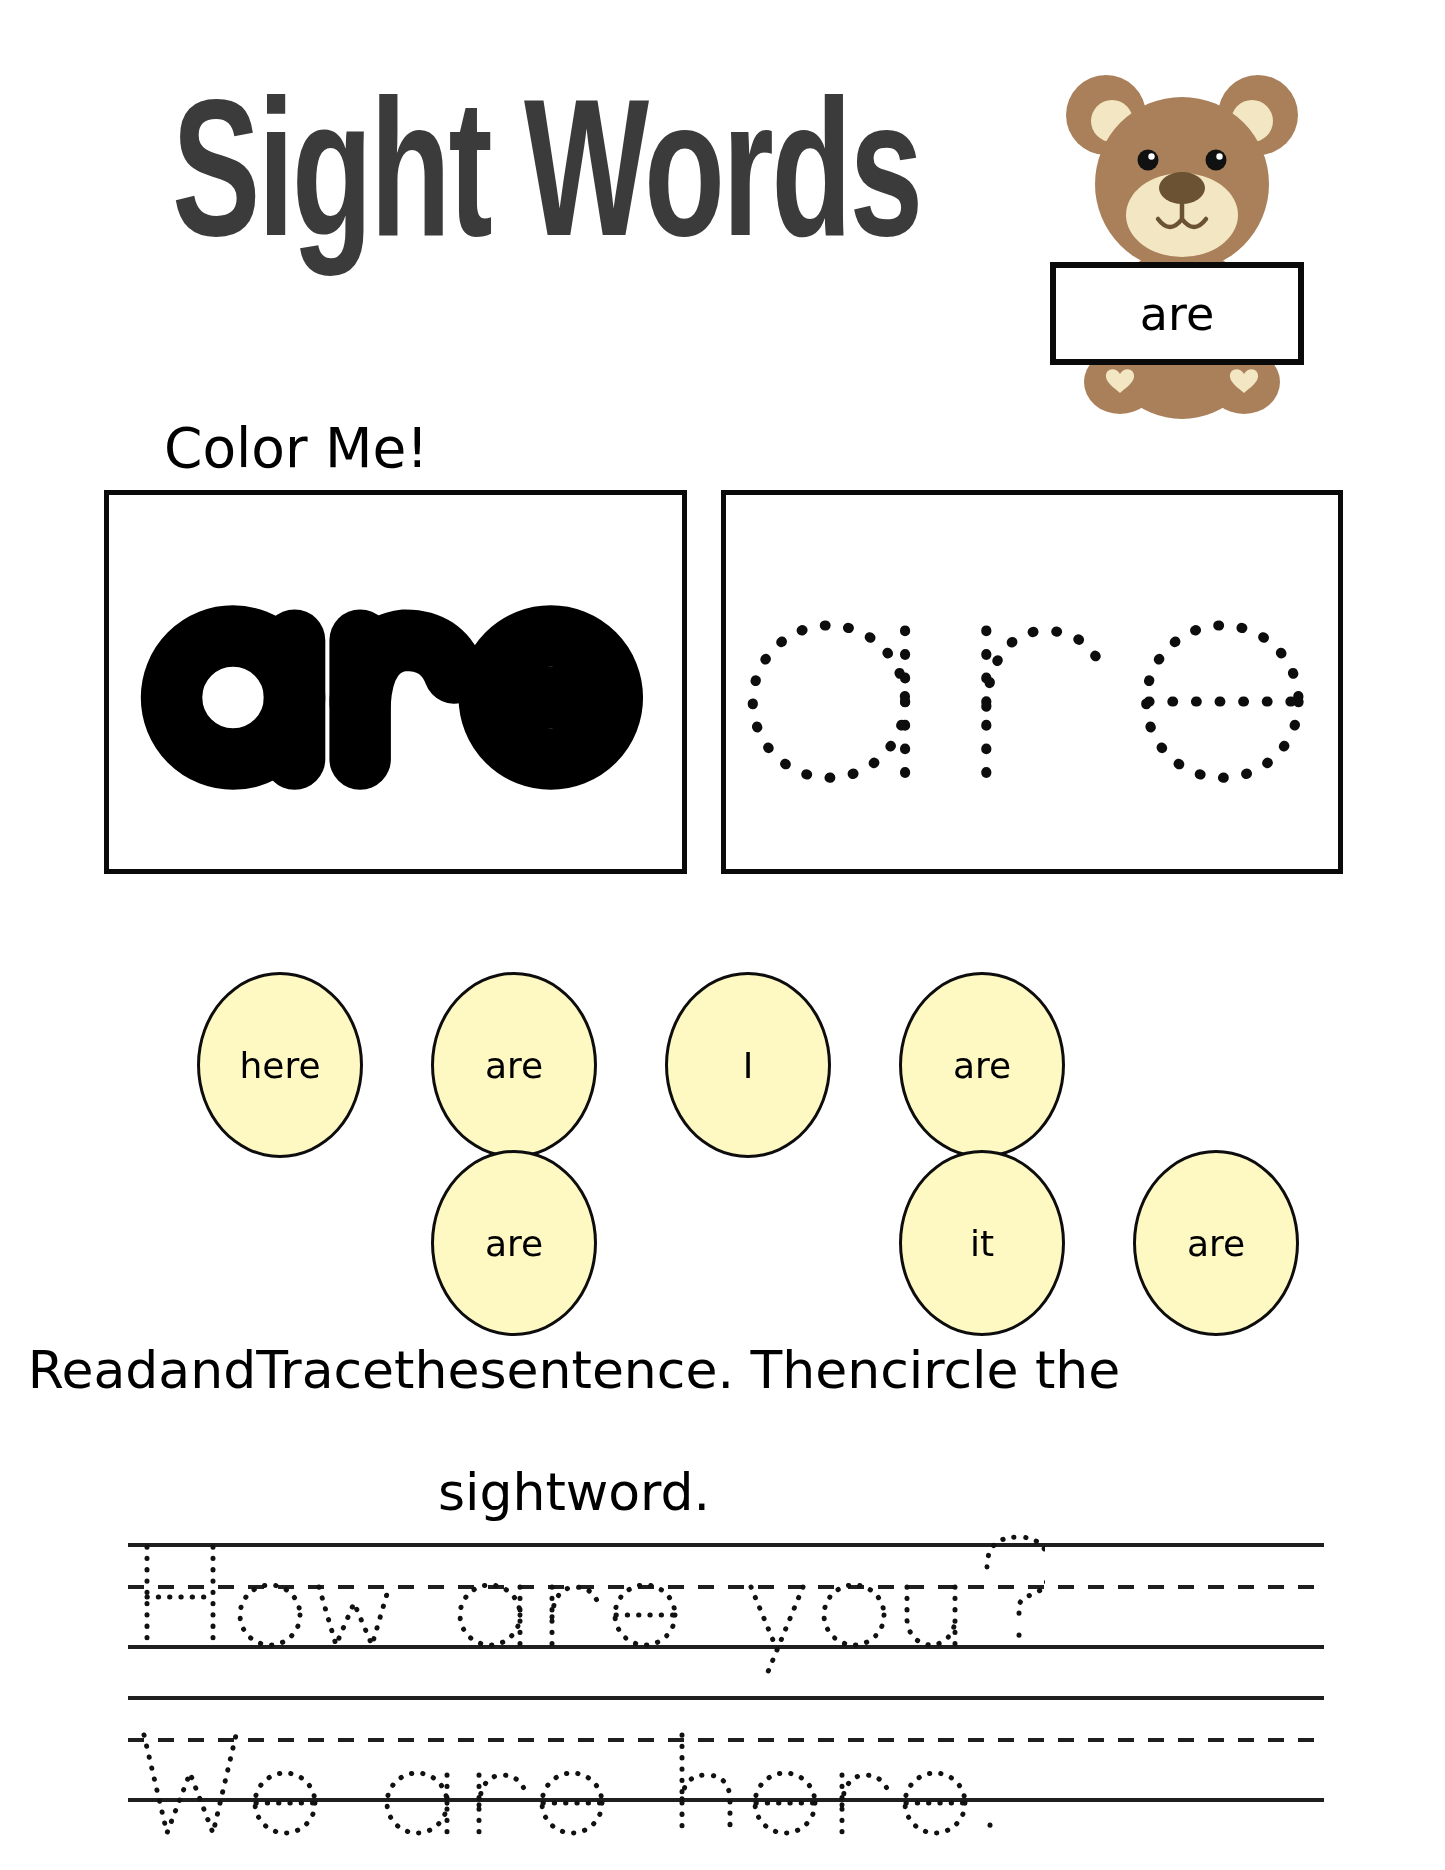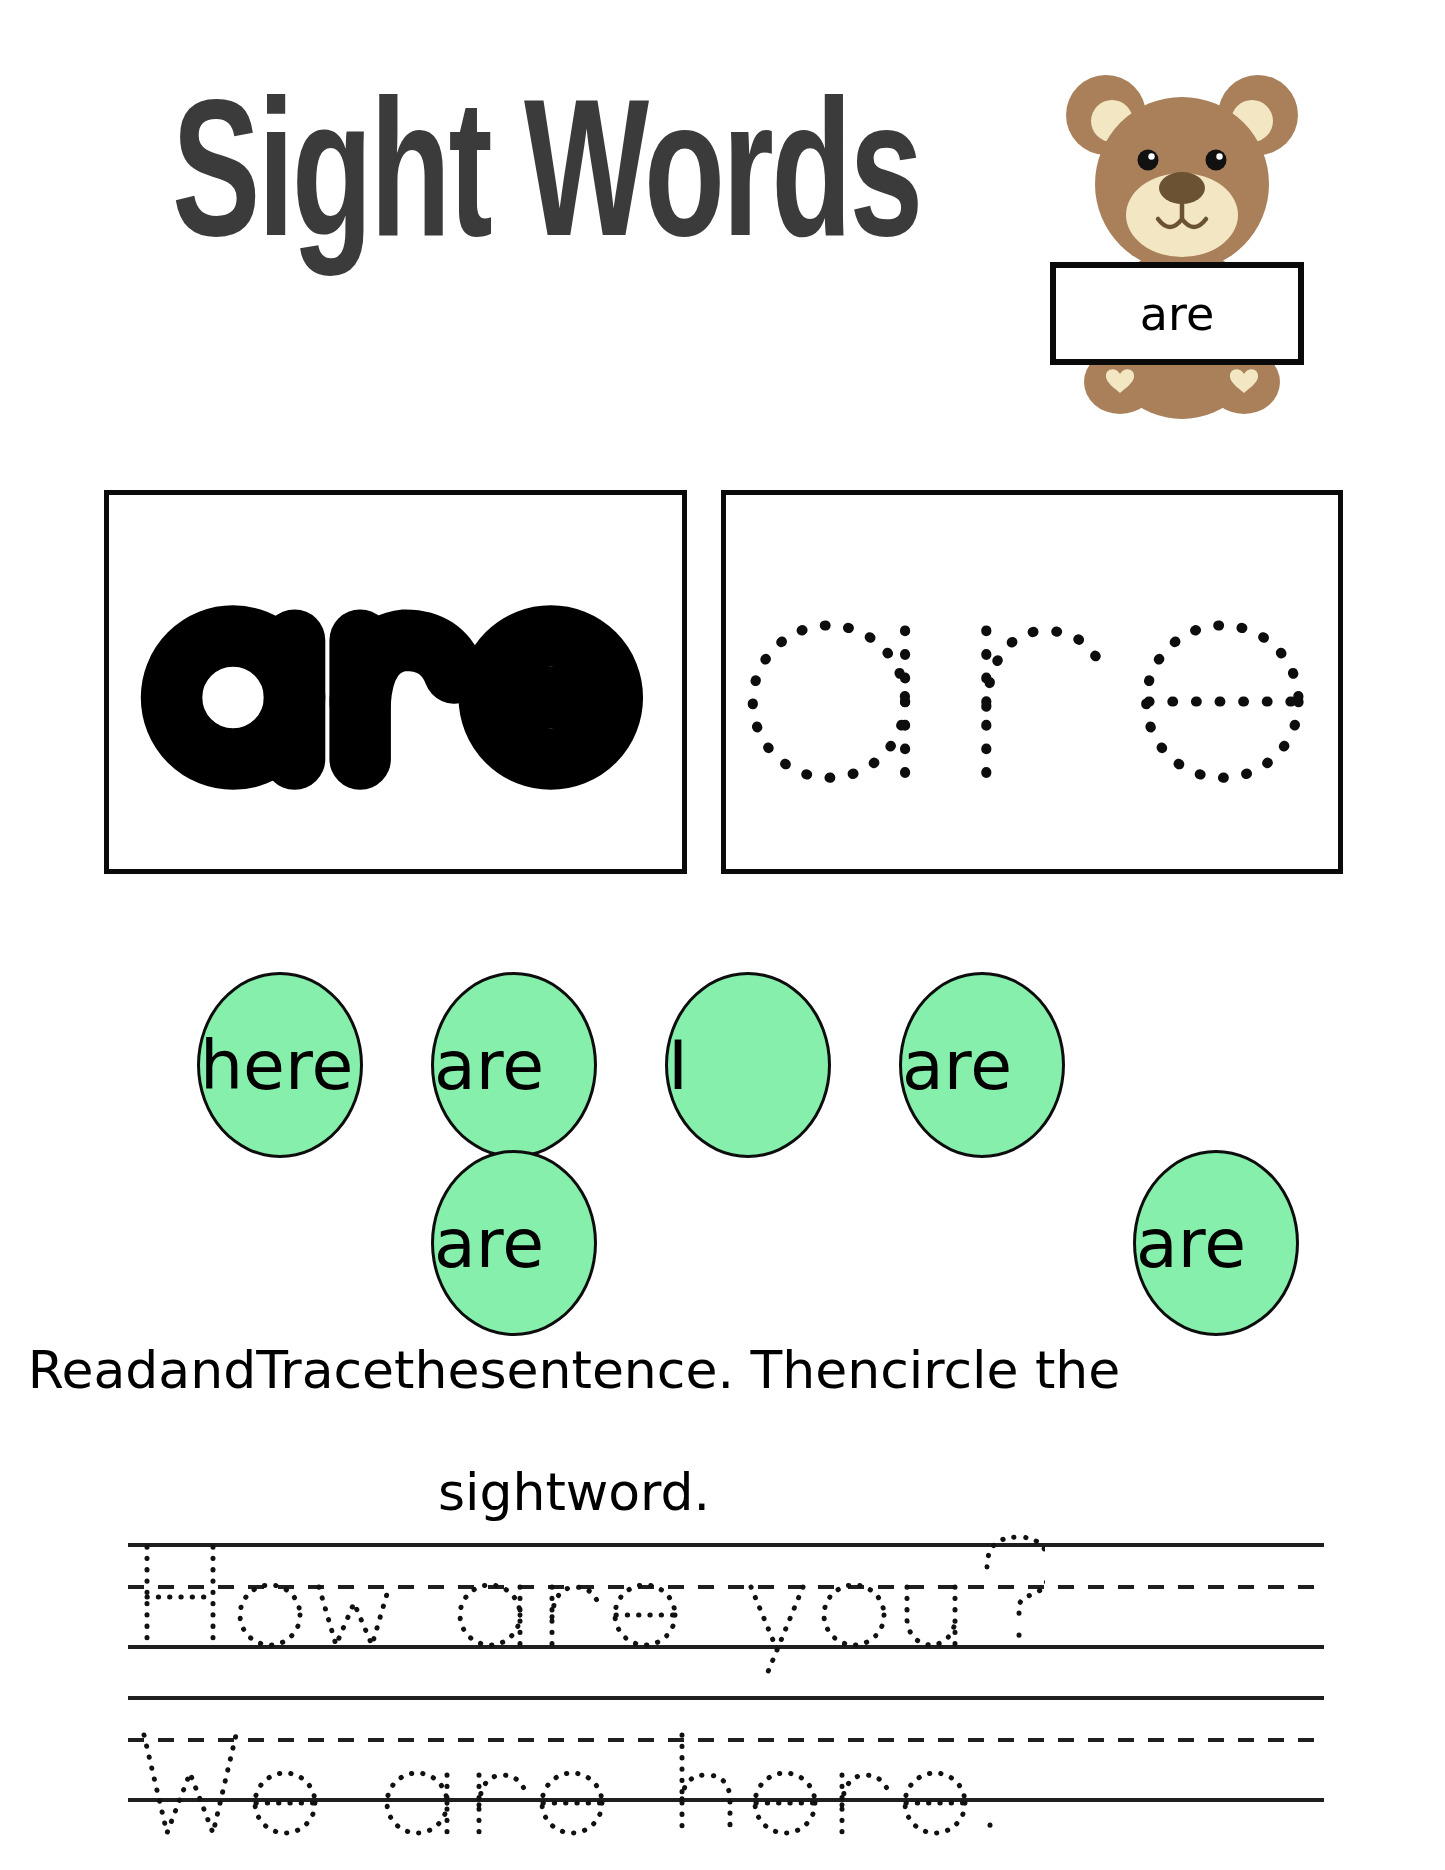--- a/index.html
+++ b/index.html
@@ -37,23 +37,23 @@
   .word-box{ box-sizing:border-box; border:5px solid #0a0a0a; background:#fff; }
   .color-box{ left:104px; top:490px; width:583px; height:384px; }
   .trace-box{ left:721px; top:490px; width:622px; height:384px; }
   
   #colorme-svg path{ fill:none; stroke:#000; stroke-width:30; stroke-linecap:round; stroke-linejoin:round; }
   #traceme-svg path{ fill:none; stroke:#0d0d0d; stroke-width:4; stroke-dasharray:0.3 9; stroke-linecap:round; }
   .trace-sentence path{ fill:none; stroke:#111; stroke-width:5; stroke-dasharray:0.3 11; stroke-linecap:round; }
   
   .word-circle{
     width:166px; height:186px; box-sizing:border-box;
-    border:3px solid #0d0d0d; border-radius:50%; background:#86efac;
-    display:flex; align-items:center; justify-content:flex-start;
-    font-size:68px;
+    border:3px solid #0d0d0d; border-radius:50%; background:#fef9c3;
+    display:flex; align-items:center; justify-content:center;
+    font-size:36px;
   }
   
   .instruction{ left:0; width:1148px; text-align:center; font-size:52px; }
   .instr-1{ top:1340px; }
   .instr-2{ top:1462px; }
   
   .hw-line{ left:128px; width:1196px; height:4px; background:#1f1f1f; }
   .hw-line.dashed{
     background:repeating-linear-gradient(90deg,#1f1f1f 0 16px, transparent 16px 30px);
   }
@@ -87,20 +87,21 @@
       <circle cx="89.5" cy="84.5" r="3.2" fill="#fff"></circle>
       <circle cx="154" cy="88" r="10.5" fill="#111"></circle>
       <circle cx="157.5" cy="84.5" r="3.2" fill="#fff"></circle>
     </g>
   </svg>
 
   <div class="abs bear-sign">
     <span>are</span>
   </div>
 
+  <div class="abs sec-label color-label">Color Me!</div>
   <div class="abs word-box color-box"></div>
   <svg id="colorme-svg" class="abs" style="left:134px;top:591px;" width="522" height="205" viewBox="-16 18 254 100">
       <path d="M62,70a30,30 0 1,1 -60,0a30,30 0 1,1 60,0" transform="translate(0,0)"></path>
       <path d="M62,42V100" transform="translate(0,0)"></path>
       <path d="M12,42V100" transform="translate(82,0)"></path>
       <path d="M12,72Q14,44 34,42Q52,42 58,58" transform="translate(82,0)"></path>
       <path d="M65,70a30,30 0 1,1 -60,0a30,30 0 1,1 60,0" transform="translate(152,0)"></path>
       <path d="M6,70H64" transform="translate(152,0)"></path>
     </svg>
 
@@ -123,20 +124,23 @@
     </div>
   <div class="abs word-circle" style="left:665px;top:972px;">
       <span>I</span>
     </div>
   <div class="abs word-circle" style="left:899px;top:972px;">
       <span>are</span>
     </div>
 
   <div class="abs word-circle" style="left:431px;top:1150px;">
       <span>are</span>
+    </div>
+  <div class="abs word-circle" style="left:899px;top:1150px;">
+      <span>it</span>
     </div>
   <div class="abs word-circle" style="left:1133px;top:1150px;">
       <span>are</span>
     </div>
 
   <div class="abs instruction instr-1">ReadandTracethesentence. Thencircle the</div>
   <div class="abs instruction instr-2">sightword.</div>
 
   <div class="abs hw-line" style="top:1543px;"></div>
   <div class="abs hw-line dashed" style="top:1585px;"></div>

